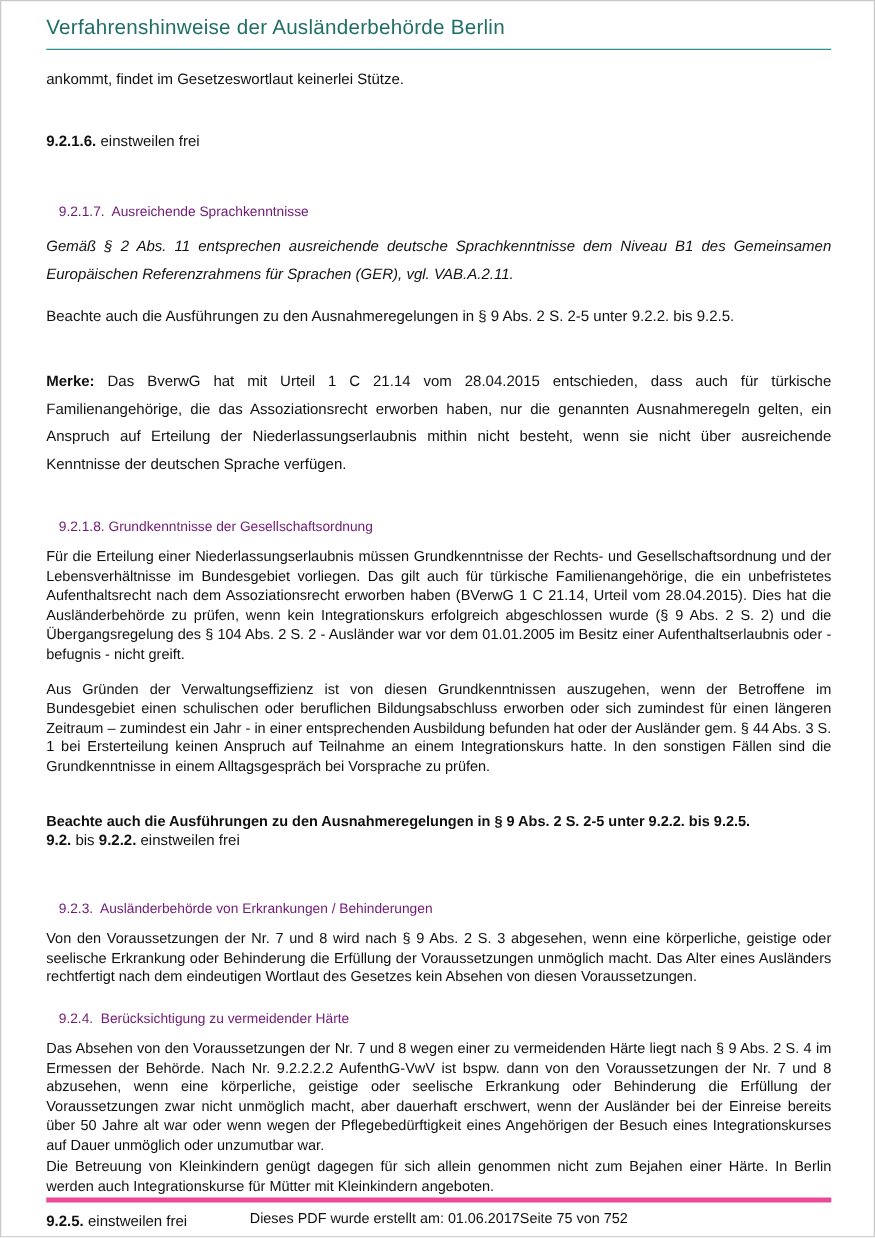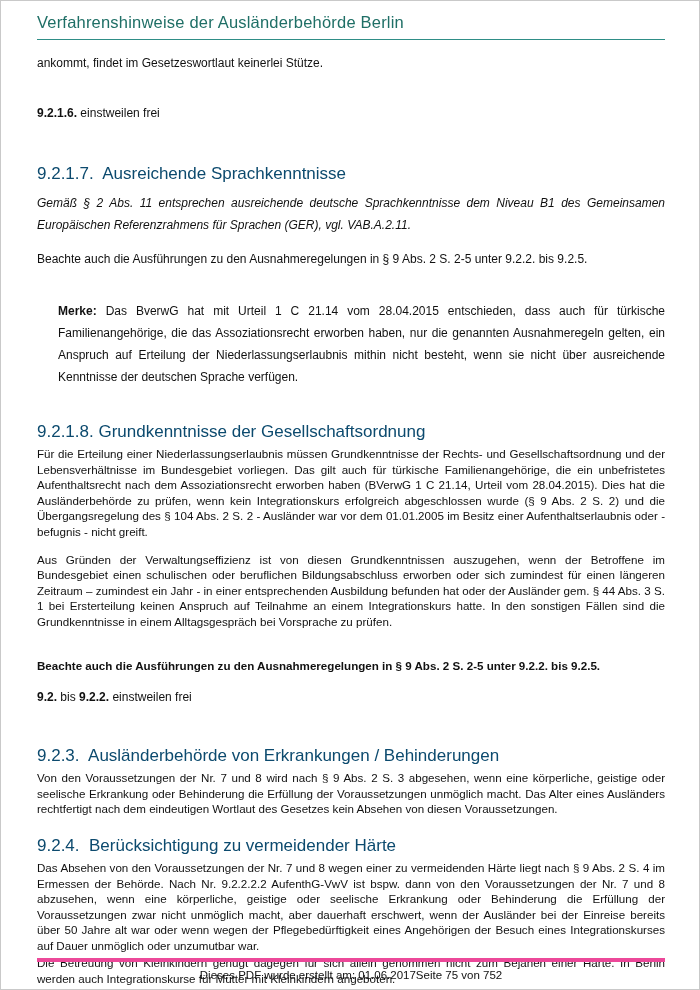--- a/index.html
+++ b/index.html
@@ -36,46 +36,46 @@
     text-align: justify;
     margin: 0;
   }
   .para-tight {
     font-size: 11.6px;
     line-height: 15.6px;
     text-align: justify;
     margin: 0;
   }
   .heading {
-    color: #0c4a6e;
-    font-size: 17px;
+    color: #701a75;
+    font-size: 11px;
     font-weight: 400;
-    margin: 0;
+    margin: 10px;
     white-space: pre-wrap;
   }
   .secnum {
     font-weight: bold;
   }
   .free-line {
     font-size: 12px;
     margin: 0;
   }
   .bold { font-weight: bold; }
   
   .mt-intro   { margin-top: 2px; }
   .mt-9216    { margin-top: 32px; }
   .mt-h9217   { margin-top: 44px; }
   .mt-p1-9217 { margin-top: 8px; font-style: italic; }
   .mt-p2-9217 { margin-top: 12px; }
-  .mt-merke   { margin-top: 30px; margin-left: 21px; }
+  .mt-merke   { margin-top: 30px; }
   .mt-h9218   { margin-top: 34px; }
   .mt-p1-9218 { margin-top: 4px; }
   .mt-p2-9218 { margin-top: 12px; }
   .mt-beachte { margin-top: 28px; }
-  .mt-92      { margin-top: 17px; }
+  .mt-92      { margin-top: 0; }
   .mt-h923    { margin-top: 42px; }
   .mt-p-923   { margin-top: 4px; }
   .mt-h924    { margin-top: 19px; }
   .mt-p1-924  { margin-top: 4px; }
   .mt-p2-924  { margin-top: 2px; }
   .mt-925     { margin-top: 12px; }
   .footer {
     position: absolute;
     left: 36px; right: 34px; bottom: 8px;
     border-top: 4px solid #ec4899;

